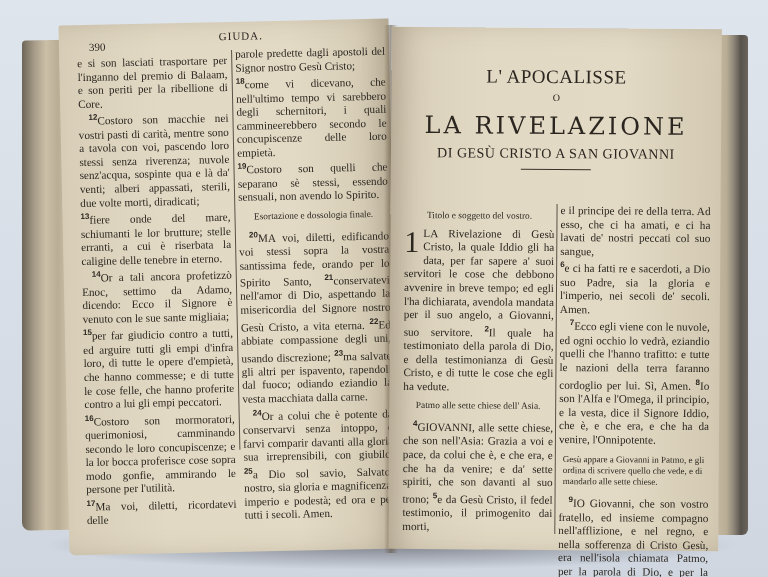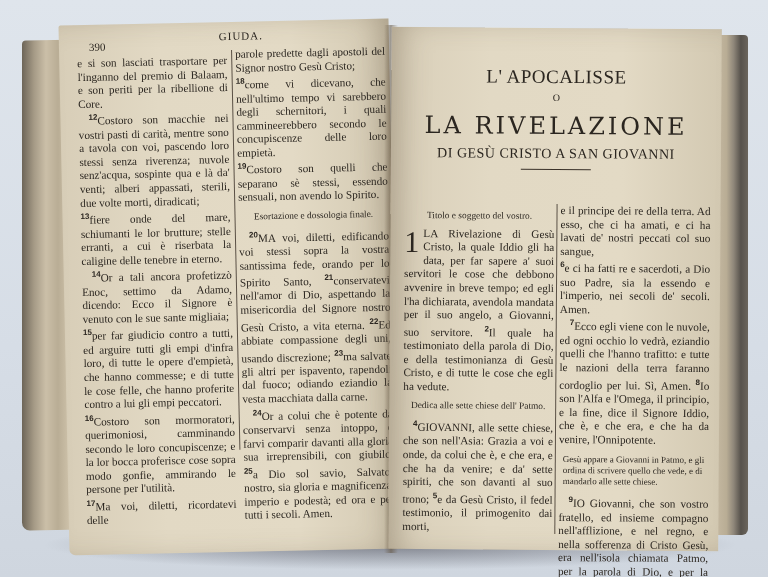--- a/index.html
+++ b/index.html
@@ -107,25 +107,25 @@
     <div class="title-1">L' APOCALISSE</div>
     <div class="title-o">O</div>
     <div class="title-2">LA RIVELAZIONE</div>
     <div class="title-3">DI GESÙ CRISTO A SAN GIOVANNI</div>
     <div class="title-rule"></div>
     <div class="vrule-right"></div>
 
     <div class="col right-col-1">
       <p class="section-head">Titolo e soggetto del vostro.</p>
       <p><span class="dropcap">1</span><span>LA Rivelazione di Gesù Cristo, la quale Iddio gli ha data, per far sapere a' suoi servitori le cose che debbono avvenire in breve tempo; ed egli l'ha dichiarata, avendola mandata per il suo angelo, a Giovanni, suo servitore.</span> <span class="vnum">2</span><span>Il quale ha testimoniato della parola di Dio, e della testimonianza di Gesù Cristo, e di tutte le cose che egli ha vedute.</span></p>
-      <p class="section-head">Dedica alle sette chiese dell' Patmo.</p>
-      <p class="indent"><span class="vnum">4</span><span>GIOVANNI, alle sette chiese, che son nell'Asia: Grazia a voi e onde, da colui che è, e che era, e che ha da venire; e da' sette spiriti, che son davanti al suo trono;</span> <span class="vnum">5</span><span>e da Gesù Cristo, il fedel testimonio, il primogenito dai morti,</span></p>
+      <p class="section-head">Patmo alle sette chiese dell' Asia.</p>
+      <p class="indent"><span class="vnum">4</span><span>GIOVANNI, alle sette chiese, che son nell'Asia: Grazia a voi e pace, da colui che è, e che era, e che ha da venire; e da' sette spiriti, che son davanti al suo trono;</span> <span class="vnum">5</span><span>e da Gesù Cristo, il fedel testimonio, il primogenito dai morti,</span></p>
     </div>
 
     <div class="col right-col-2">
       <p>e il principe dei re della terra. Ad esso, che ci ha amati, e ci ha lavati de' nostri peccati col suo sangue,</p>
-      <p><span class="vnum">6</span><span>e ci ha fatti re e sacerdoti, a Dio suo Padre, sia la essendo e l'imperio, nei secoli de' secoli. Amen.</span></p>
-      <p class="indent"><span class="vnum">7</span><span>Ecco egli viene con le nuvole, ed ogni occhio lo vedrà, eziandio quelli che l'hanno trafitto: e tutte le nazioni della terra faranno cordoglio per lui. Sì, Amen.</span> <span class="vnum">8</span><span>Io son l'Alfa e l'Omega, il principio, e la fine, dice il Signore Iddio, che è, e che era, e che ha da venire, l'Onnipotente.</span></p>
+      <p><span class="vnum">6</span><span>e ci ha fatti re e sacerdoti, a Dio suo Padre, sia la gloria e l'imperio, nei secoli de' secoli. Amen.</span></p>
+      <p class="indent"><span class="vnum">7</span><span>Ecco egli viene con le nuvole, ed ogni occhio lo vedrà, eziandio quelli che l'hanno trafitto: e tutte le nazioni della terra faranno cordoglio per lui. Sì, Amen.</span> <span class="vnum">8</span><span>Io son l'Alfa e l'Omega, il principio, e la vesta, dice il Signore Iddio, che è, e che era, e che ha da venire, l'Onnipotente.</span></p>
       <p class="sect-small">Gesù appare a Giovanni in Patmo, e gli ordina di scrivere quello che vede, e di mandarlo alle sette chiese.</p>
       <p class="indent"><span class="vnum">9</span><span>IO Giovanni, che son vostro fratello, ed insieme compagno nell'afflizione, e nel regno, e nella sofferenza di Cristo Gesù, era nell'isola chiamata Patmo, per la parola di Dio, e per la testimonianza di Gesù Cristo.</span> </p>
     </div>
   </div>
 </div>
 
 </body></html>

